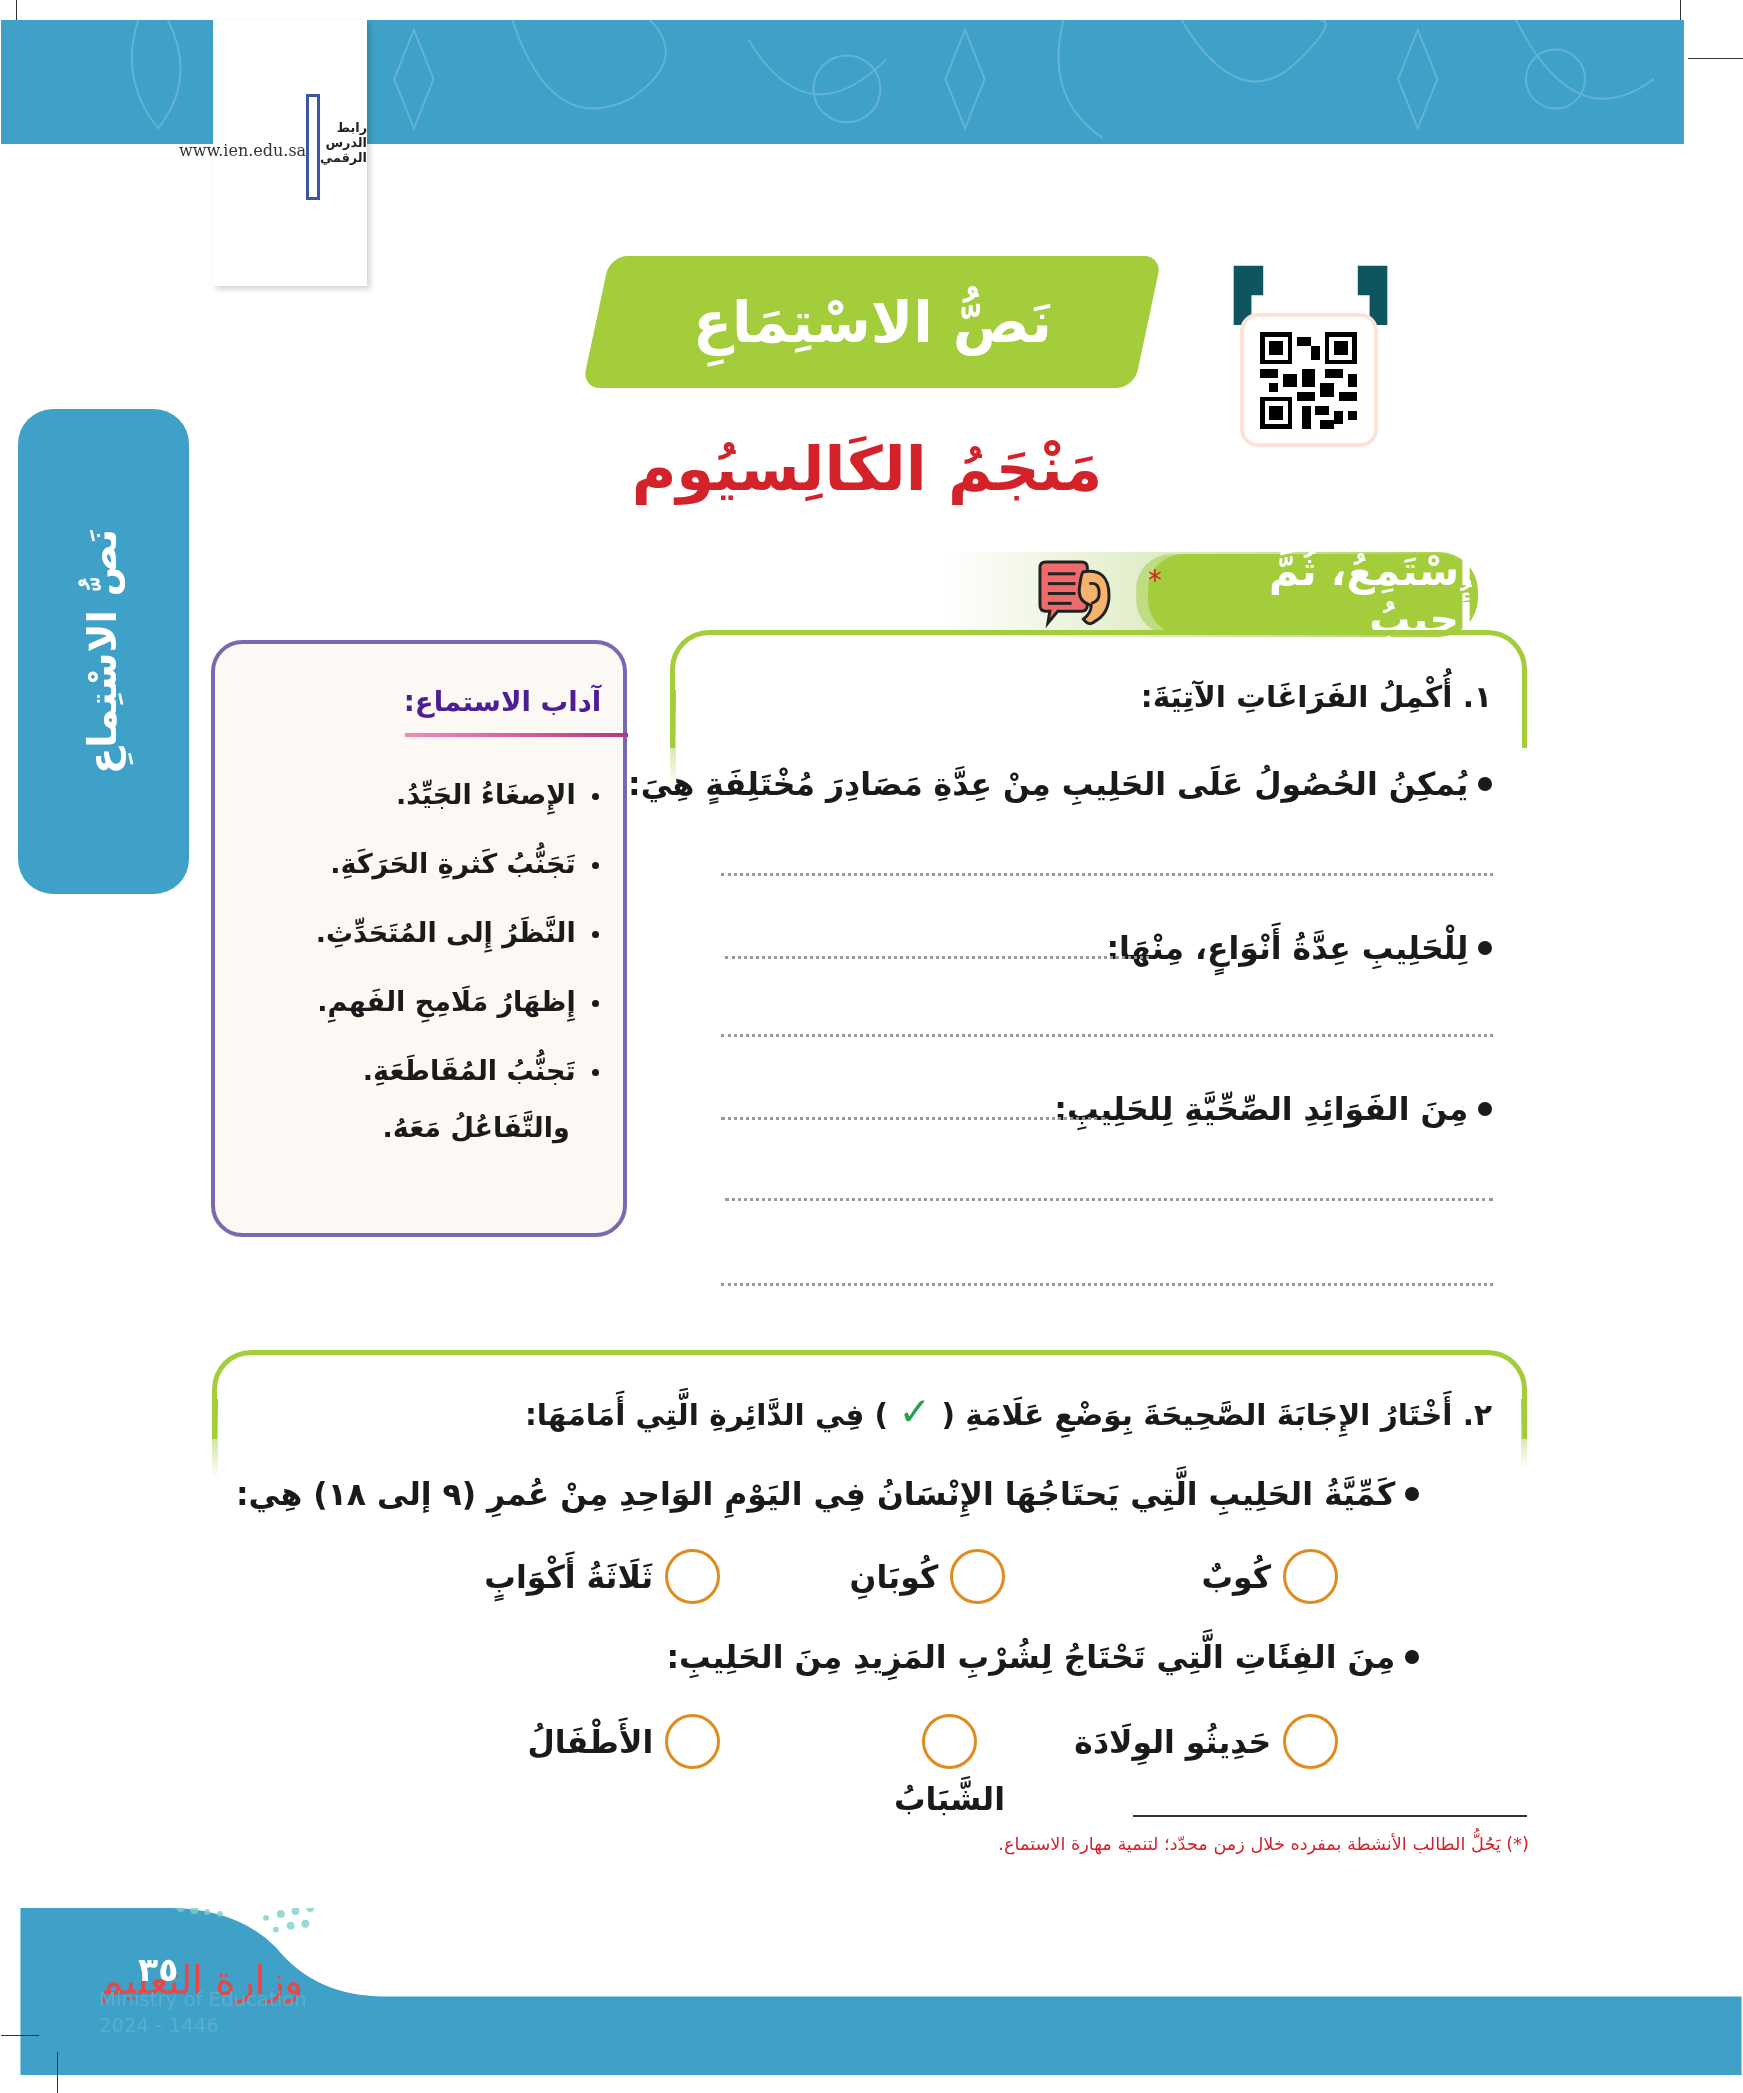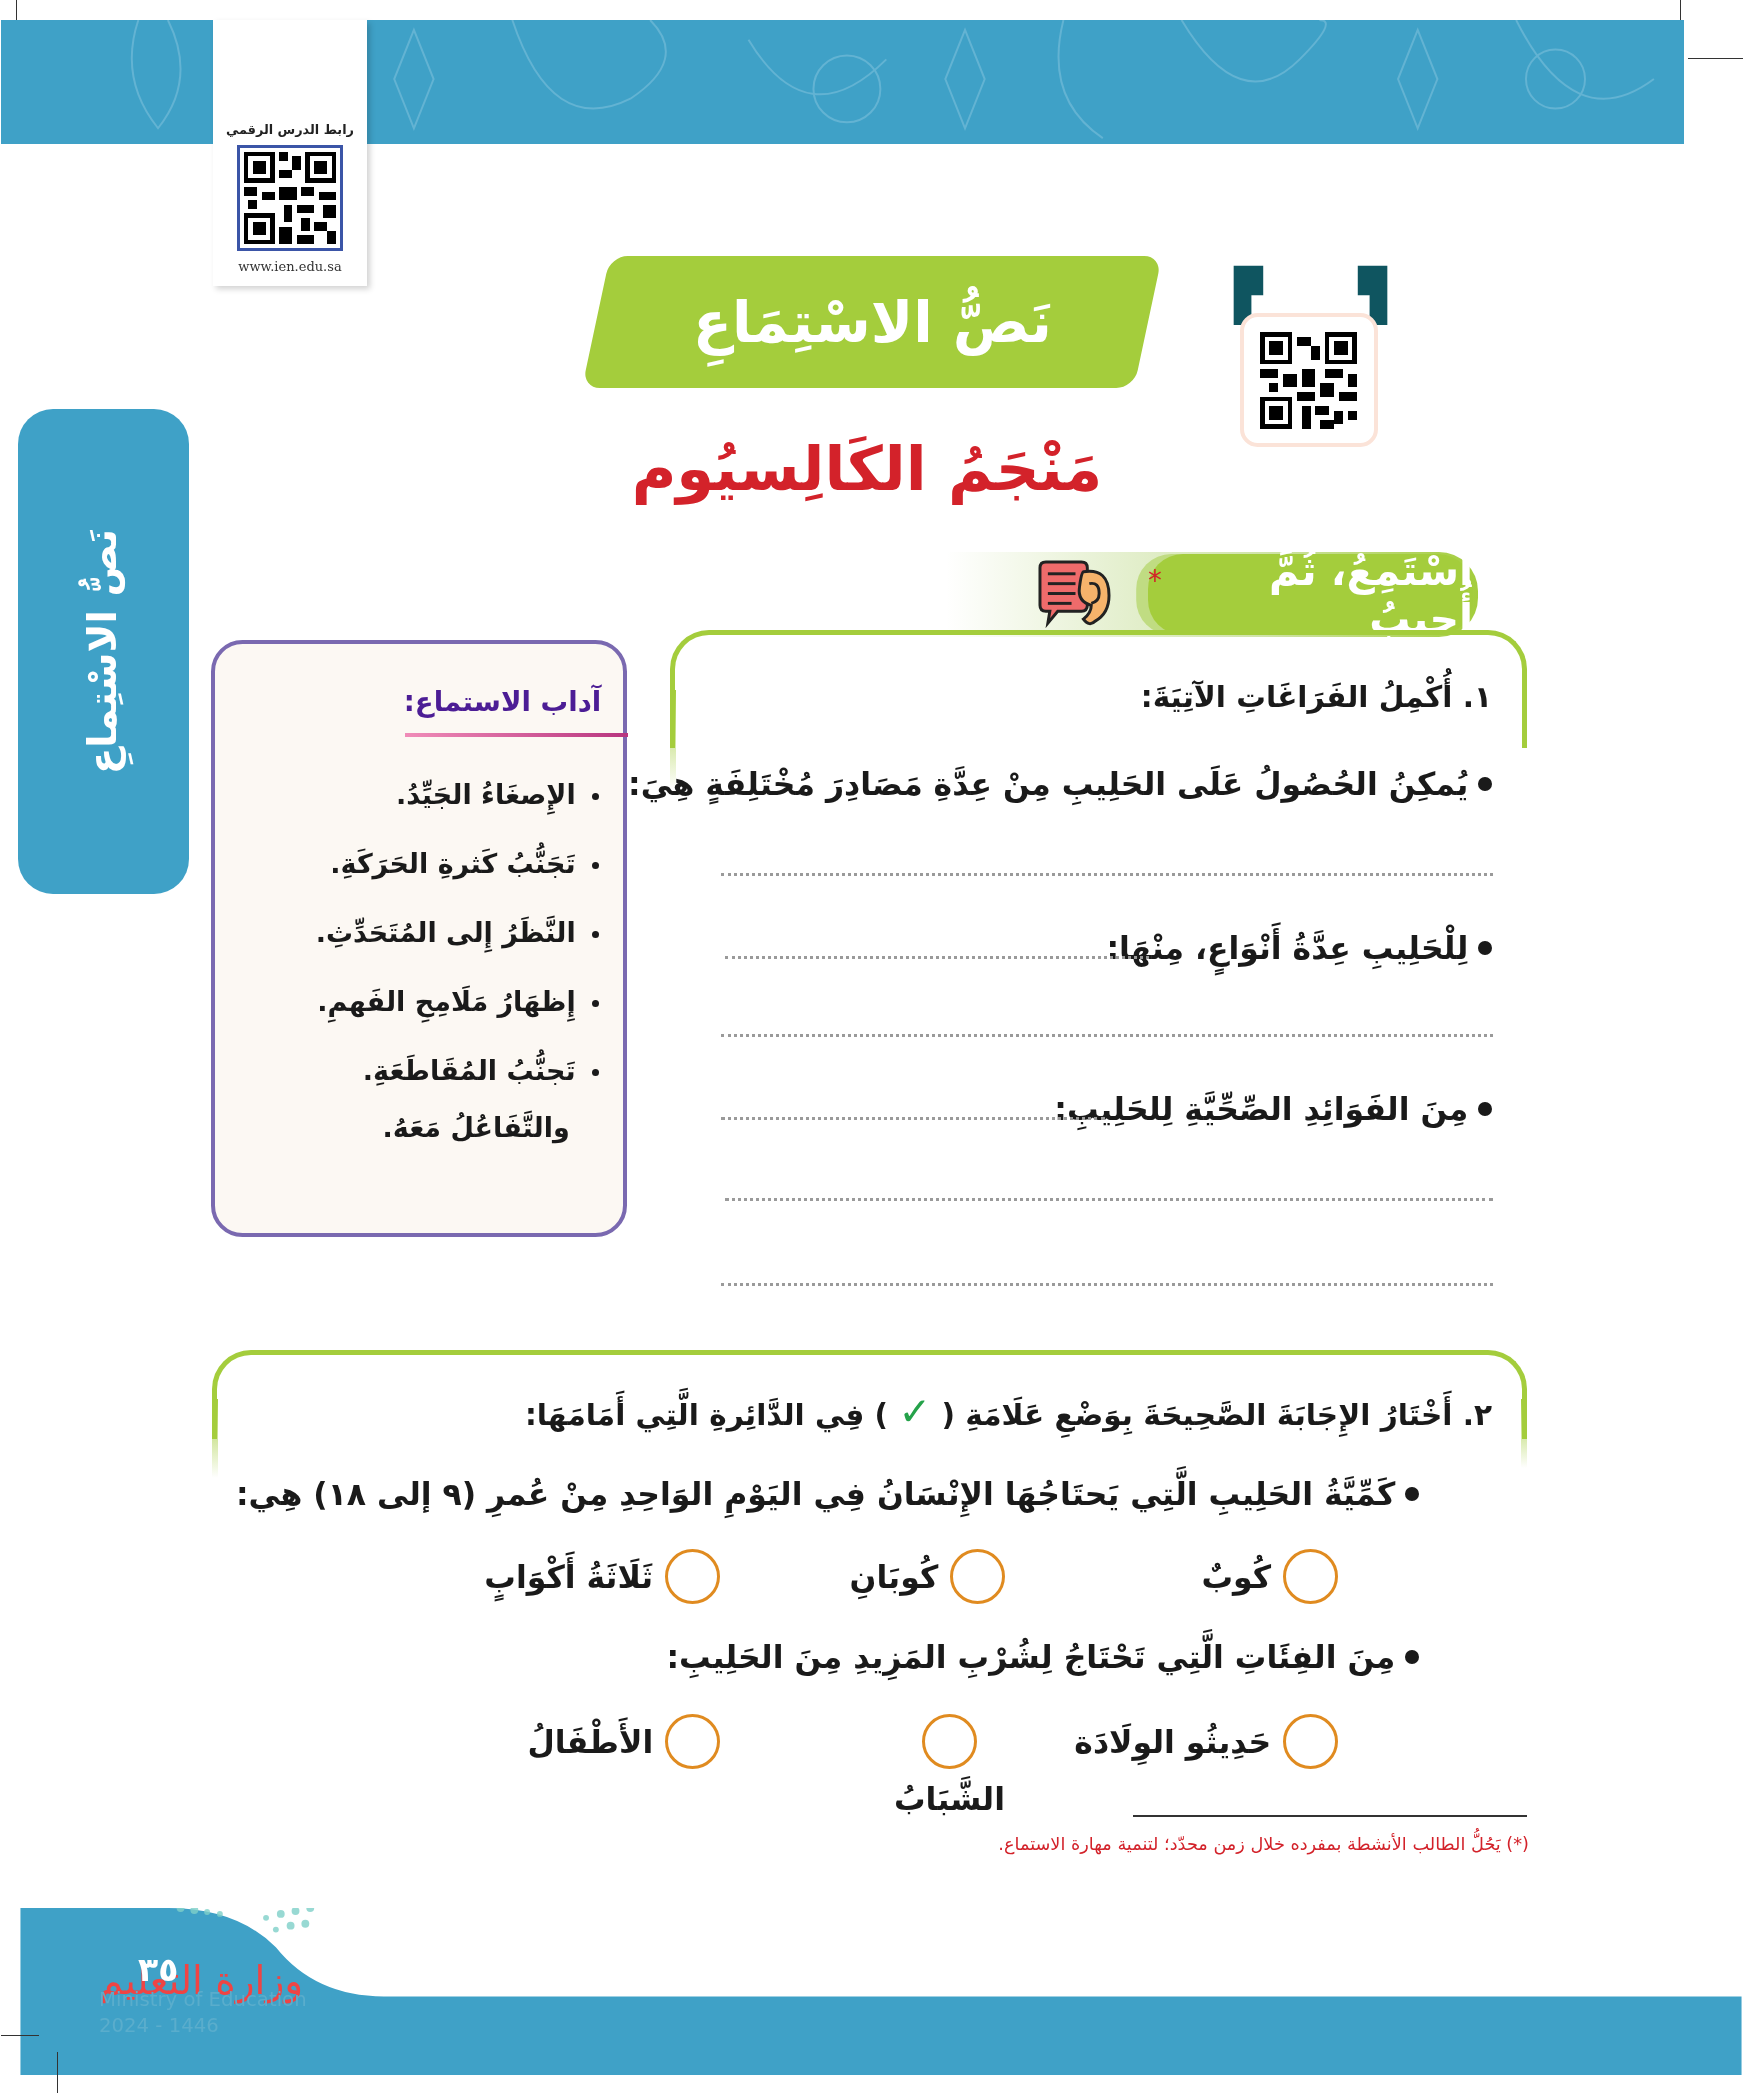--- a/index.html
+++ b/index.html
@@ -11,26 +11,26 @@
 
   
   .header-band {
     position: absolute; left: 0; top: 19.7px; width: 1684px; height: 124px;
     background: #3fa1c7; overflow: hidden;
   }
   .header-band svg { position: absolute; left: 0; top: 0; }
   .qr-tab {
     position: absolute; left: 213px; top: 19.7px; width: 154px; height: 266px;
     background: #ffffff; box-shadow: 3px 3px 5.9px rgba(0,0,0,0.18);
-    display: flex; flex-direction: column; align-items: center; justify-content: flex-end;
+    display: flex; flex-direction: row; align-items: center; justify-content: flex-start;
     padding-bottom: 11.8px;
   }
   .qr-tab-label { font-size: 12.8px; font-weight: bold; color: #222; margin-bottom: 7.9px; }
   .qr-tab-code { width: 106px; height: 106px; border: 3px solid #3b55a7; padding: 3.9px; background: #fff; }
-  .qr-tab-url { font-family: "DejaVu Serif", serif; font-size: 13px; color: #333; margin-top: 7.9px; direction: ltr; }
+  .qr-tab-url { font-family: "DejaVu Serif", serif; font-size: 16px; color: #333; margin-top: 7.9px; direction: ltr; }
 
   
   .side-tab {
     position: absolute; left: 17.7px; top: 409px; width: 171px; height: 485px;
     background: #3fa1c7; border-radius: 35px;
     display: flex; align-items: center; justify-content: center;
   }
   .side-tab-text {
     color: #ffffff; font-size: 39px; font-weight: bold; white-space: nowrap;
     transform: rotate(-90deg);

